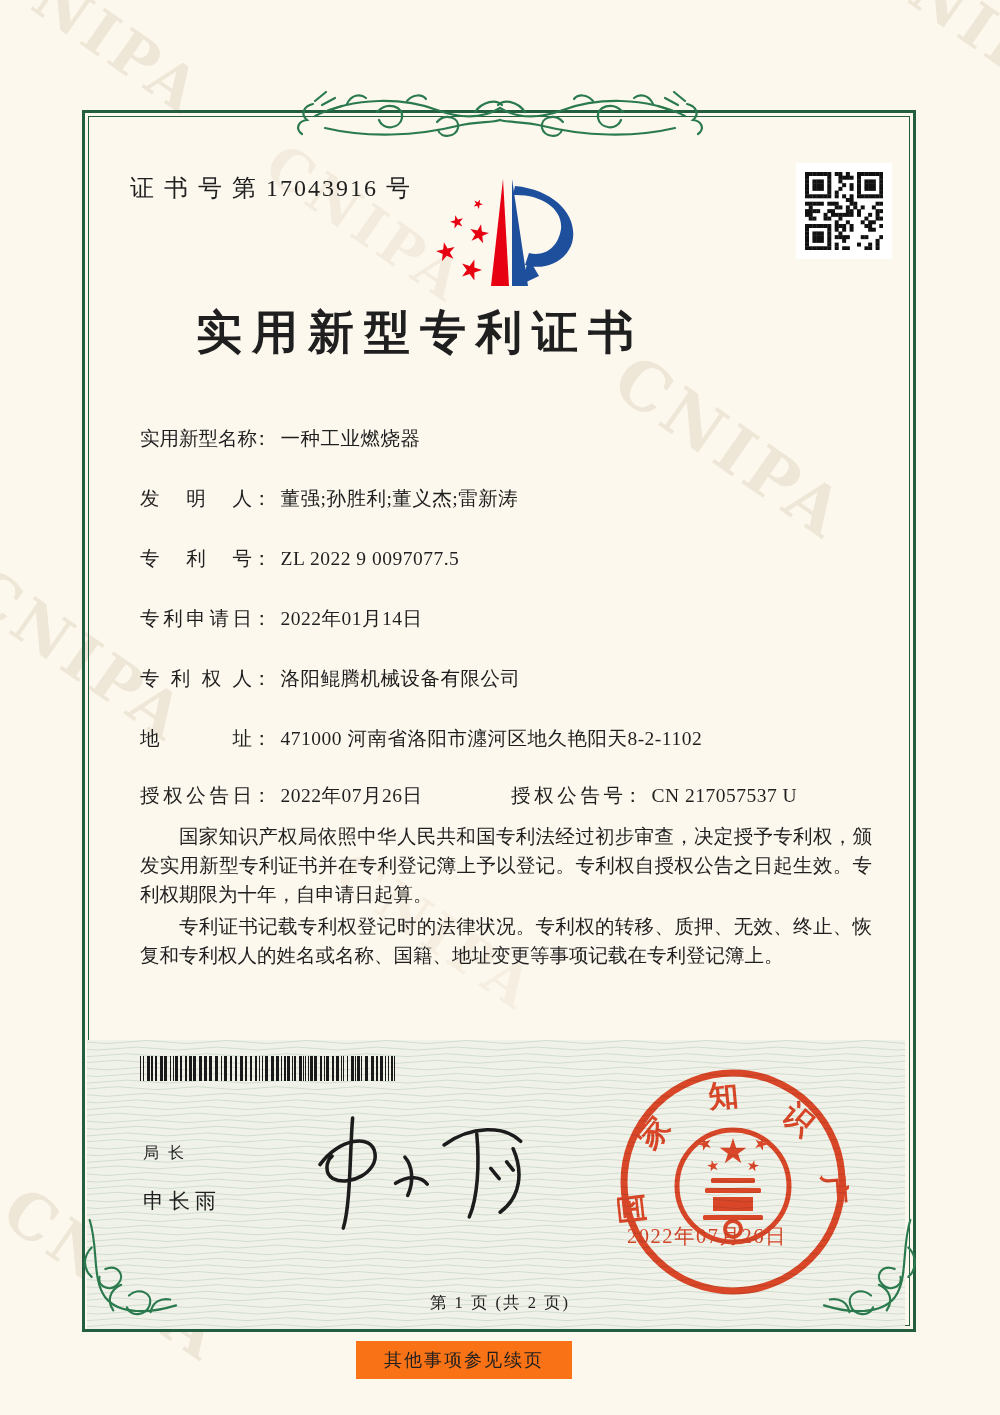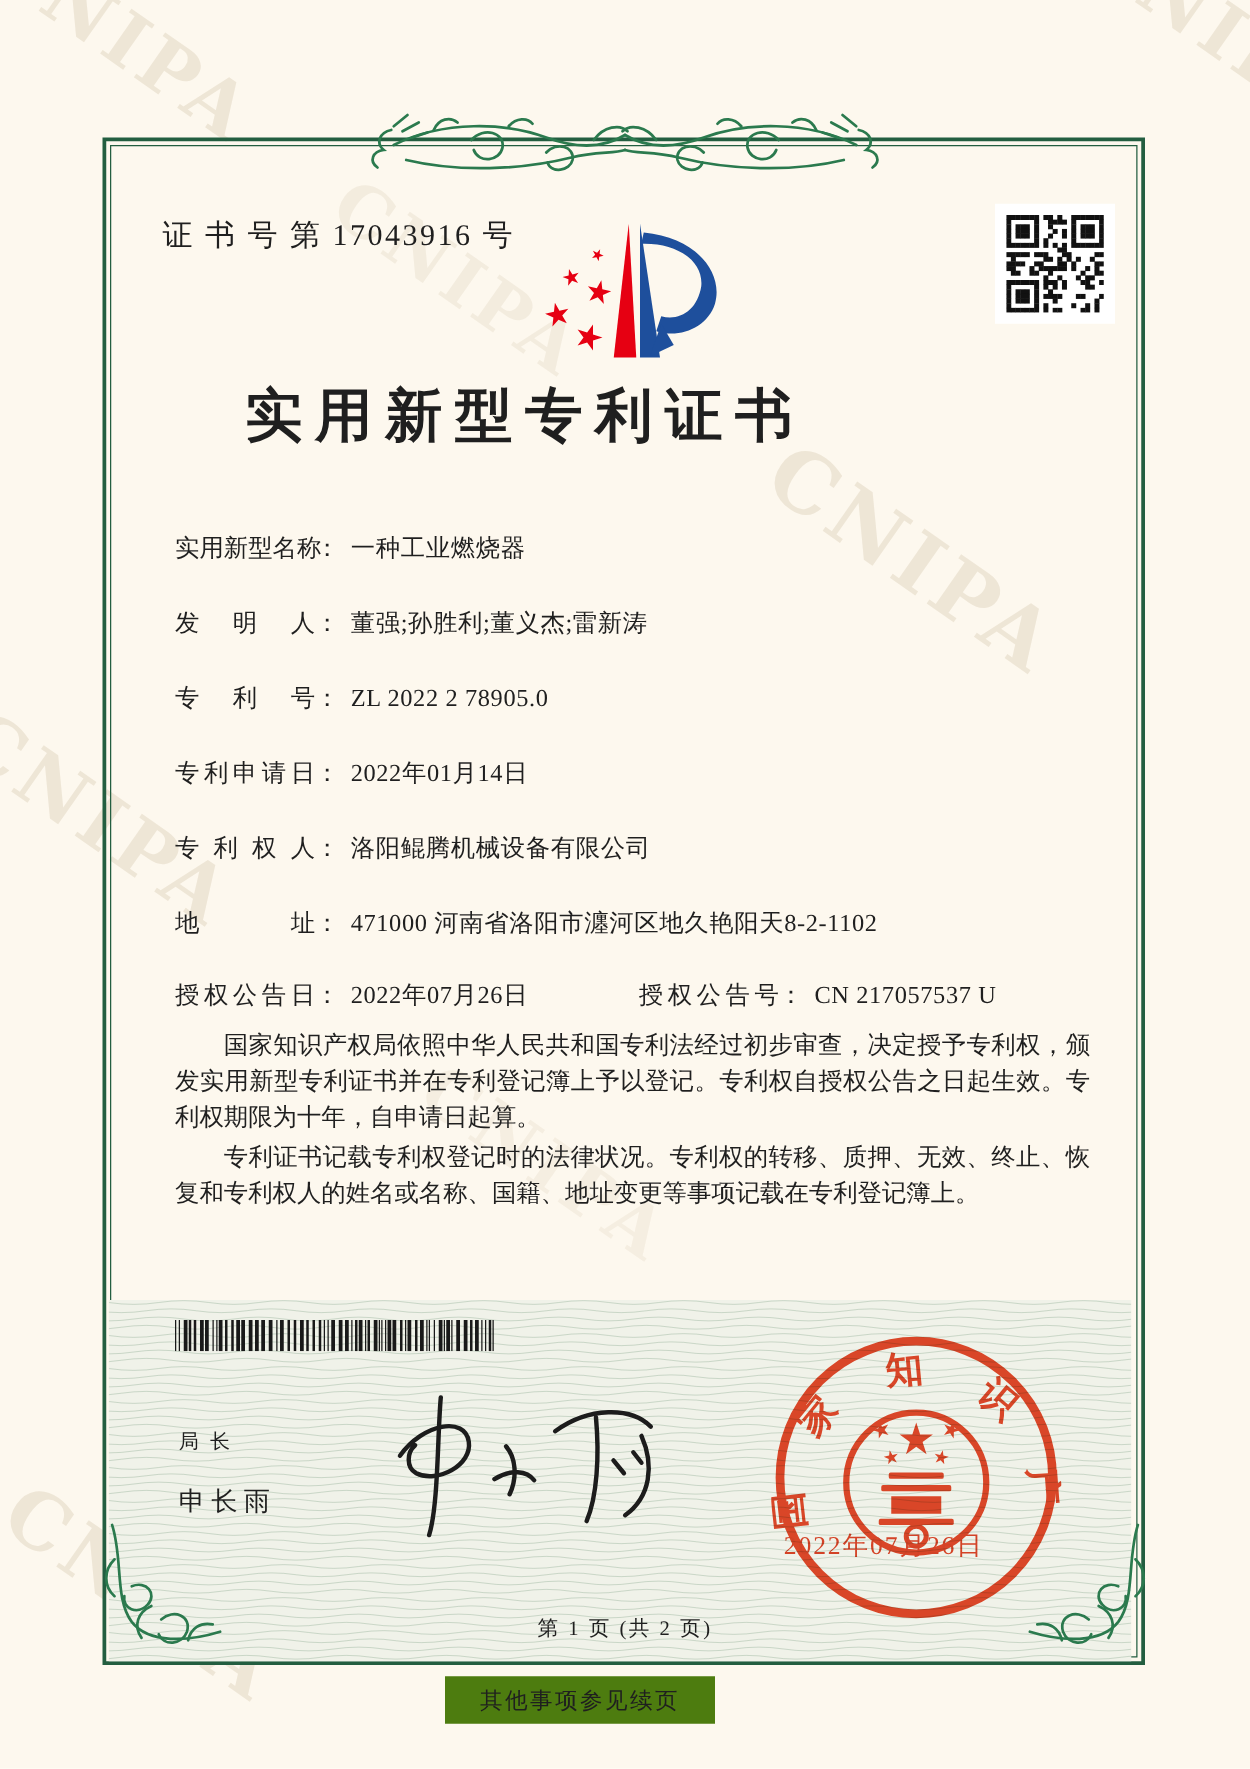--- a/index.html
+++ b/index.html
@@ -52,21 +52,21 @@
   
   .seal{position:absolute;left:617px;top:1066px;width:232px;height:232px;
         mix-blend-mode:multiply;opacity:0.95;}
   .seal-date{position:absolute;left:10px;top:156px;width:212px;font-size:20.5px;
         color:#e03c1e;letter-spacing:1.5px;white-space:nowrap;
         font-family:"Liberation Serif","DejaVu Serif",serif;}
   
   .page-no{position:absolute;left:0;top:1292px;width:1000px;text-align:center;
         font-size:16.5px;letter-spacing:2px;}
   .continuation{position:absolute;left:356px;top:1341px;width:216px;height:38px;
-        background:#4d7c0f;text-align:center;line-height:38px;font-size:18px;
+        background:#f97316;text-align:center;line-height:38px;font-size:18px;
         letter-spacing:2px;}
   .sealred{fill:#e6401f;}
   .sealstroke{fill:none;stroke:#e6401f;}
   .orn{fill:none;stroke:#2b7a4e;stroke-width:2.2;stroke-linecap:round;}
   .sig{fill:none;stroke:#1c1c1c;stroke-width:3.8;stroke-linecap:round;stroke-linejoin:round;}
 </style>
 </head>
 <body>
 
 <div id="page">
@@ -389,21 +389,21 @@
 
   <h1 class="title">实用新型专利证书</h1>
 
   <div class="frow" style="top:485px;">
     <span class="flabel">发明人</span><span class="fcolon">：</span><span class="fvalue">董强;孙胜利;董义杰;雷新涛</span>
   </div>
   <div class="frow" style="top:425px;">
     <span class="flabel">实用新型名称</span><span class="fcolon">：</span><span class="fvalue">一种工业燃烧器</span>
   </div>
   <div class="frow" style="top:545px;">
-    <span class="flabel">专利号</span><span class="fcolon">：</span><span class="fvalue">ZL 2022 2 78905.0</span>
+    <span class="flabel">专利号</span><span class="fcolon">：</span><span class="fvalue">ZL 2022 9 0097077.5</span>
   </div>
   <div class="frow" style="top:605px;">
     <span class="flabel">专利申请日</span><span class="fcolon">：</span><span class="fvalue">2022年01月14日</span>
   </div>
   <div class="frow" style="top:665px;">
     <span class="flabel">专利权人</span><span class="fcolon">：</span><span class="fvalue">洛阳鲲腾机械设备有限公司</span>
   </div>
   <div class="frow" style="top:725px;">
     <span class="flabel">地址</span><span class="fcolon">：</span><span class="fvalue">471000 河南省洛阳市瀍河区地久艳阳天8-2-1102</span>
   </div>

